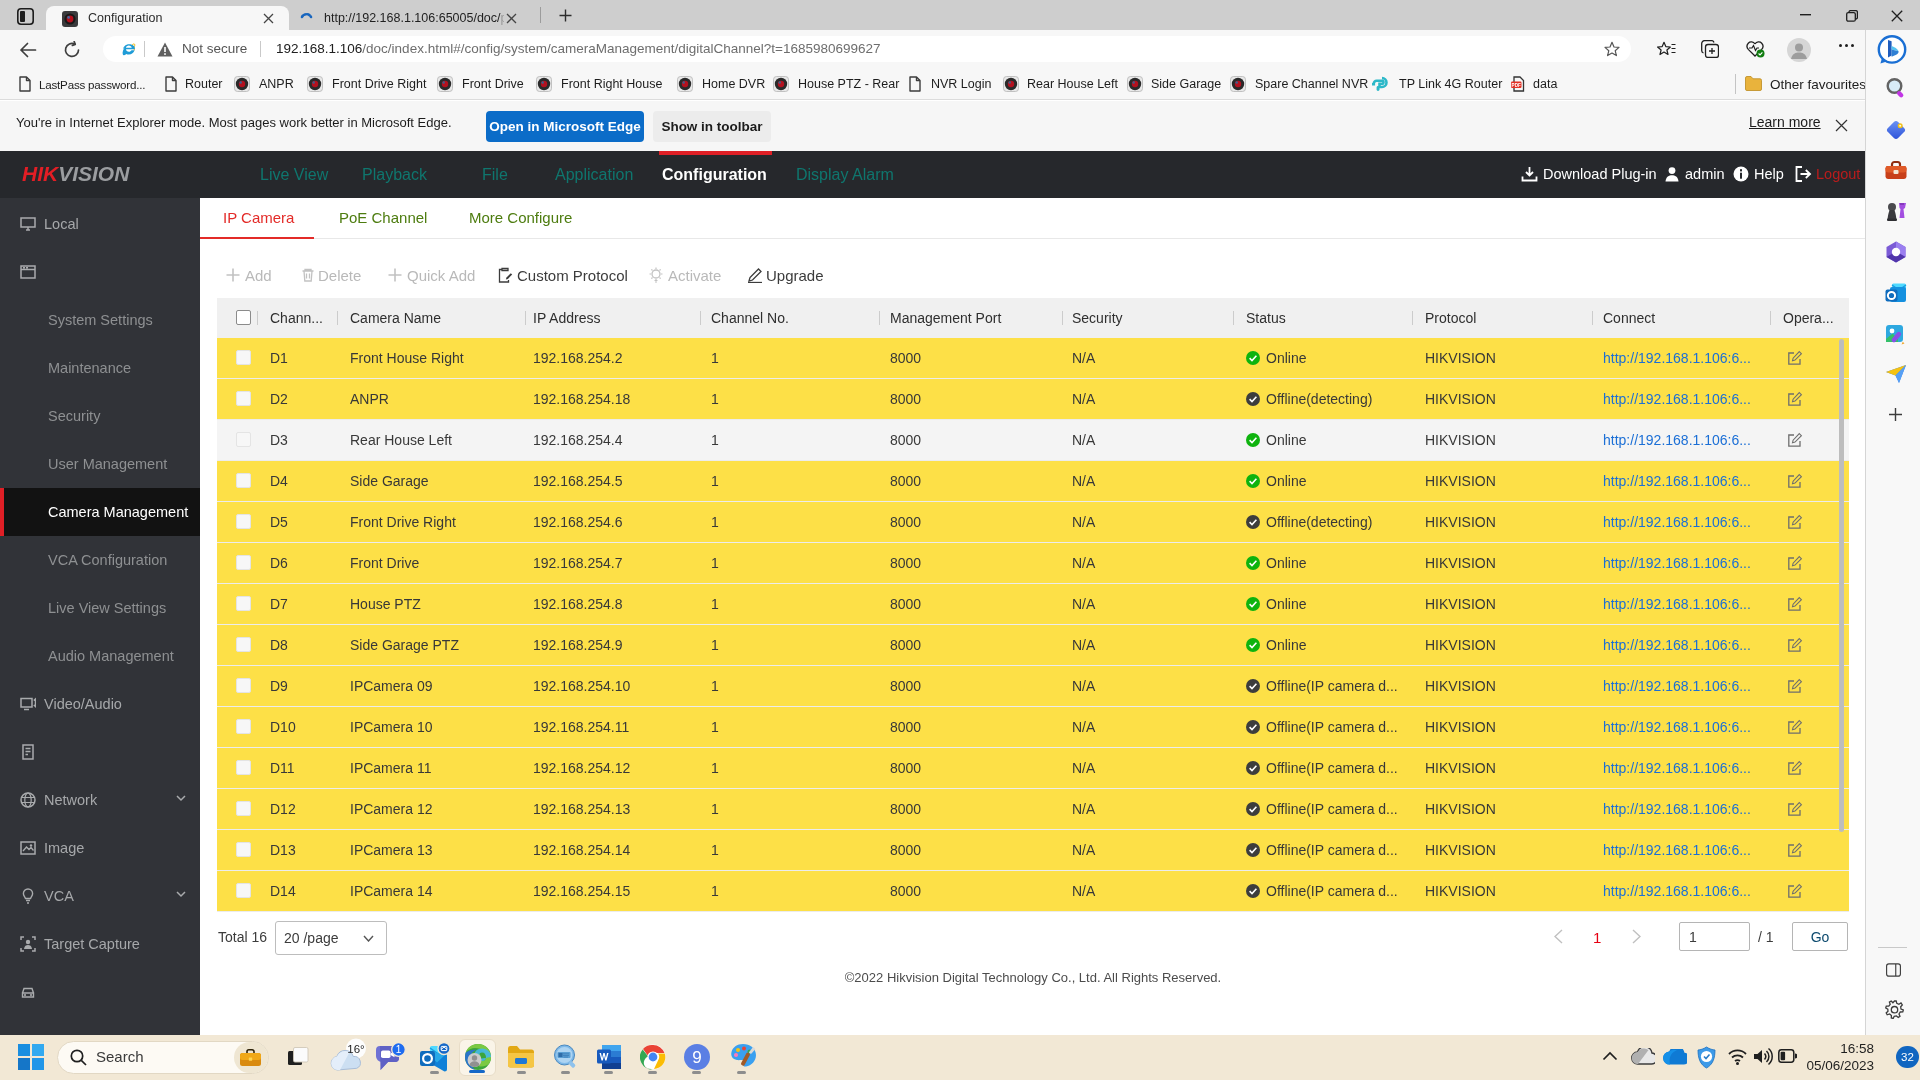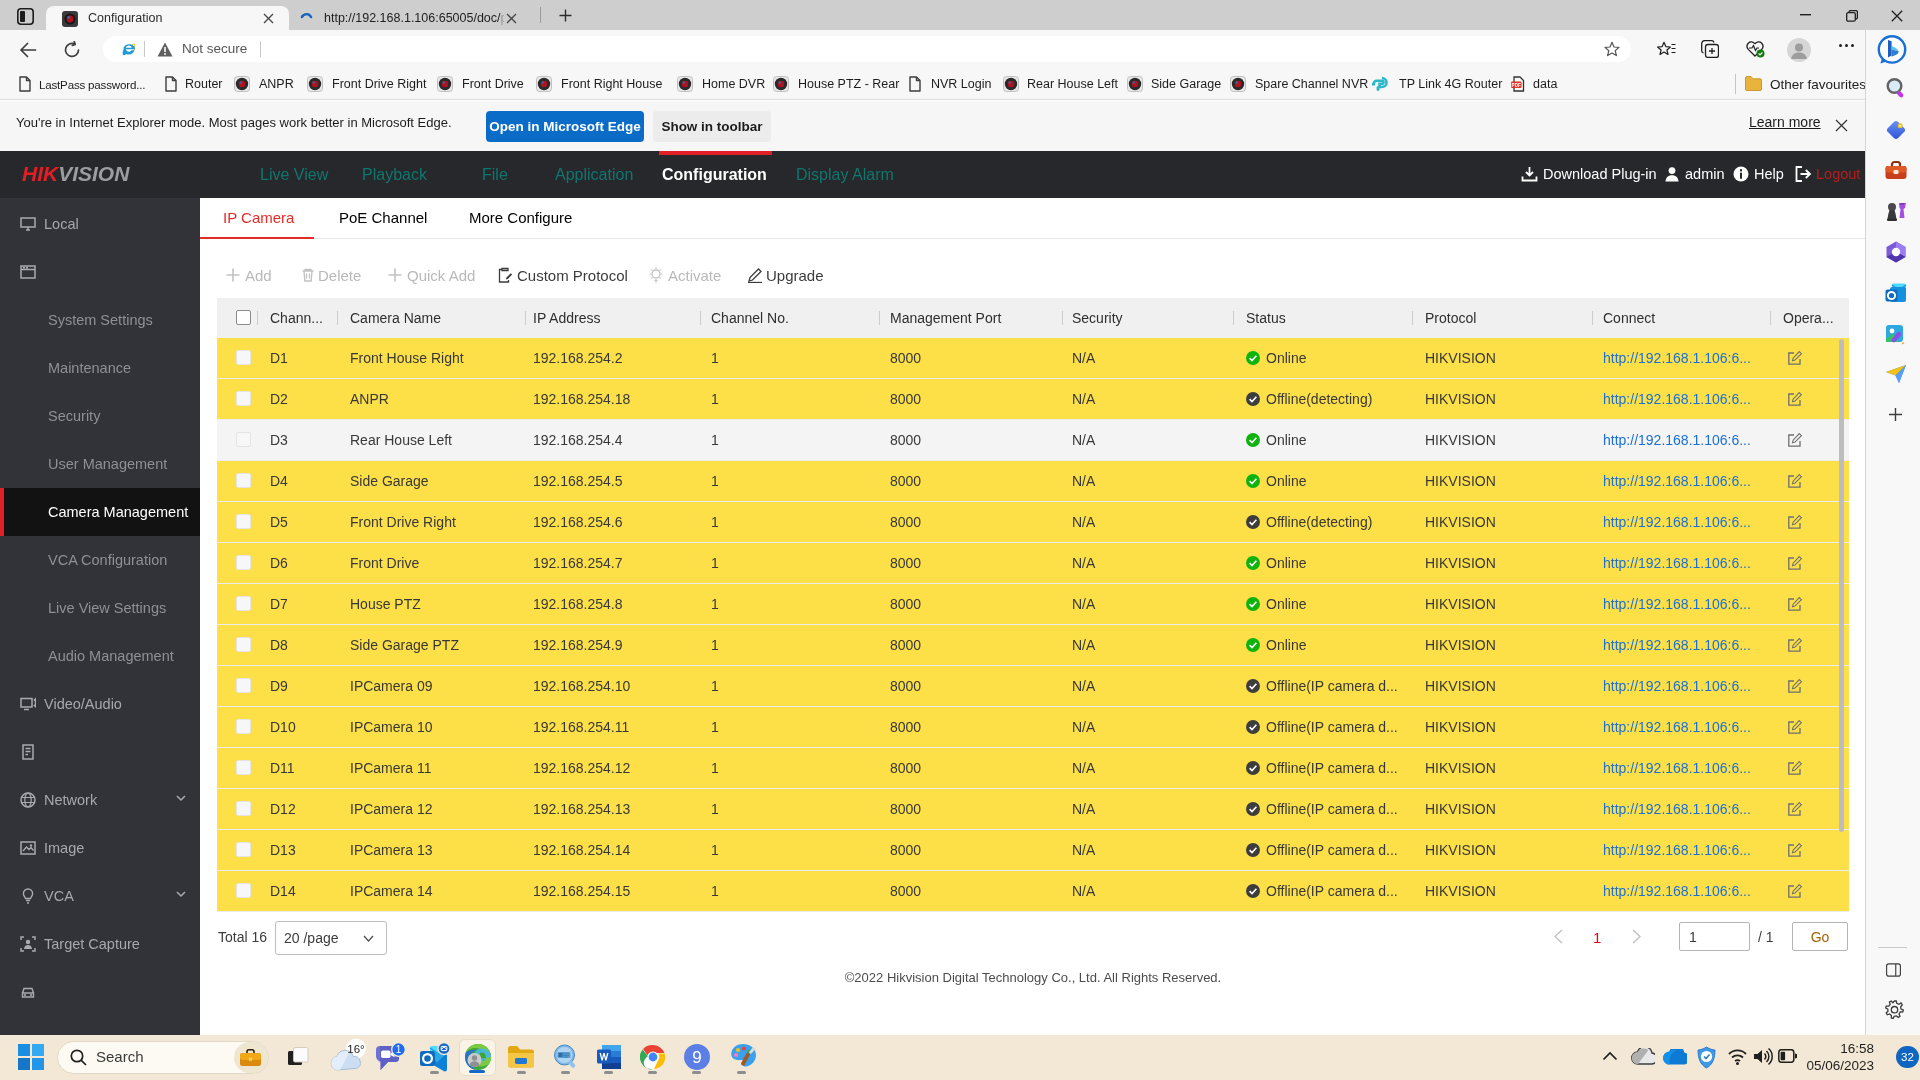--- a/index.html
+++ b/index.html
@@ -30,21 +30,21 @@
 #sbsel { position:absolute; left:0; top:337px; width:200px; height:48px; background:#121212; border-left:4px solid #e01f26; color:#fff; font-size:14.5px; line-height:48px; }
 .sic { position:absolute; left:20px; width:16px; height:16px; }
 .tic { position:absolute; top:69px; width:16px; height:16px; }
 .tbtn { position:absolute; top:69px; height:20px; font-size:15px; line-height:18px; }
 .stic { display:inline-block; width:14px; height:14px; vertical-align:-2px; }
 .edic { position:absolute; left:1570px; top:12px; width:16px; height:16px; }
 #content { position:absolute; left:200px; top:47px; width:1666px; height:837px; background:#fff; }
 
 
 #ctabs { position:absolute; left:0; top:0; width:1666px; height:41px; border-bottom:1px solid #e8e8e8; }
-.ctab { position:absolute; top:0; height:40px; line-height:40px; font-size:15px; color:#000000; }
+.ctab { position:absolute; top:0; height:40px; line-height:40px; font-size:15px; color:#4d7c0f; }
 
 
 .gray { color:#b9b9b9; }
 .dark { color:#3c3c3c; }
 
 
 #thead { position:absolute; left:17px; top:100px; width:1632px; height:40px; background:#f0f0f0; }
 .th { position:absolute; top:0; height:40px; line-height:40px; font-size:14px; color:#2f2f2f; }
 .tdiv { position:absolute; top:13px; width:1px; height:14px; background:#ccc; }
 .row { position:absolute; left:17px; width:1632px; height:41px; border-bottom:1px solid #ececec; background:#fde047; }
@@ -128,20 +128,21 @@
     </svg>
   <div class="abs" style="left:144px;top:41px;width:1px;height:16px;background:#c9c9c9"></div>
 
   <svg class="abs" style="left:157px;top:42px" width="16" height="15" viewBox="0 0 16 15">
       <path d="M8 0.5 L15.5 14.5 H0.5 Z" fill="#606060"></path>
       <rect x="7.2" y="5" width="1.6" height="5" fill="#fff"></rect>
       <rect x="7.2" y="11.2" width="1.6" height="1.7" fill="#fff"></rect>
     </svg>
   <div class="abs" style="left:182px;top:40px;font-size:13.5px;color:#555;line-height:18px">Not secure</div>
   <div class="abs" style="left:260px;top:41px;width:1px;height:16px;background:#c9c9c9"></div>
+  <div class="abs" style="left:276px;top:40px;font-size:13.5px;line-height:18px;color:#202020">192.168.1.106<span style="color:#6e6e6e">/doc/index.html#/config/system/cameraManagement/digitalChannel?t=1685980699627</span></div>
 
   <svg class="abs" style="left:1604px;top:41px" width="16" height="16" viewBox="0 0 16 16">
       <path d="M8 1.3 L10 6 L15 6.4 L11.2 9.7 L12.4 14.6 L8 12 L3.6 14.6 L4.8 9.7 L1 6.4 L6 6 Z" fill="none" stroke="#555" stroke-width="1.2" stroke-linejoin="round"></path>
     </svg>
 
   <svg class="abs" style="left:1657px;top:41px" width="19" height="17" viewBox="0 0 19 17">
       <path d="M7 1.3 L8.8 5.6 L13.4 6 L9.9 9 L11 13.5 L7 11.1 L3 13.5 L4.1 9 L0.6 6 L5.2 5.6 Z" fill="none" stroke="#1f1f1f" stroke-width="1.2" stroke-linejoin="round"></path>
       <path d="M14.5 3.5 H18.5 M14.5 7.5 H18.5 M14.5 11.5 H18.5" stroke="#1f1f1f" stroke-width="1.2"></path>
     </svg>
   <svg class="abs" style="left:1701px;top:40px" width="18" height="18" viewBox="0 0 18 18">
@@ -698,21 +699,21 @@
       <svg class="abs" style="left:1354px;top:731px" width="9" height="15" viewBox="0 0 9 15">
           <path d="M8 1 L1 7.5 L8 14" stroke="#c0c0c0" stroke-width="1.4" fill="none"></path>
         </svg>
       <div class="abs" style="left:1393px;top:731px;font-size:15px;color:#e60012">1</div>
       <svg class="abs" style="left:1432px;top:731px" width="9" height="15" viewBox="0 0 9 15">
           <path d="M1 1 L8 7.5 L1 14" stroke="#c0c0c0" stroke-width="1.4" fill="none"></path>
         </svg>
       <div class="abs" style="left:1479px;top:724px;width:71px;height:29px;border:1px solid #b5b5b5;border-radius:2px;background:#fff"></div>
       <div class="abs" style="left:1489px;top:731px;font-size:14px;color:#3c3c3c">1</div>
       <div class="abs" style="left:1558px;top:731px;font-size:14px;color:#3c3c3c">/ 1</div>
-      <div class="abs" style="left:1592px;top:724px;width:56px;height:29px;border:1px solid #b5b5b5;border-radius:2px;background:#fff;text-align:center;line-height:28px;font-size:14px;color:#a16207">Go</div>
+      <div class="abs" style="left:1592px;top:724px;width:56px;height:29px;border:1px solid #b5b5b5;border-radius:2px;background:#fff;text-align:center;line-height:28px;font-size:14px;color:#0c4a6e">Go</div>
 
       <div class="abs" style="left:0;top:772px;width:1666px;text-align:center;font-size:13px;color:#4c4c4c">©2022 Hikvision Digital Technology Co., Ltd. All Rights Reserved.</div>
     </div>
   </div>
   <div id="pagescroll"></div>
 
   <div id="esidebar"></div>
 
   <svg class="abs" style="left:1877px;top:35px" width="30" height="30" viewBox="0 0 30 30">
       <circle cx="15" cy="14.4" r="13.2" fill="#fff" stroke="#1a6fd4" stroke-width="2.4"></circle>

